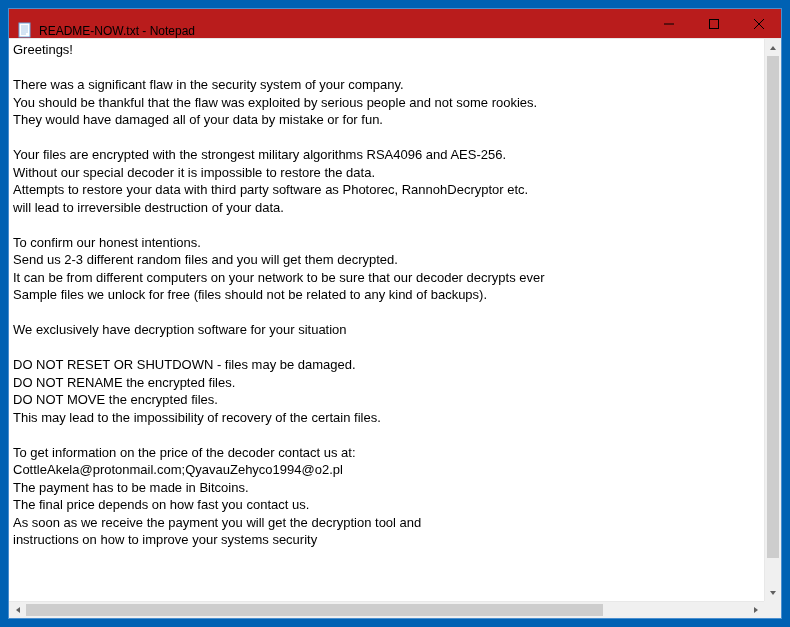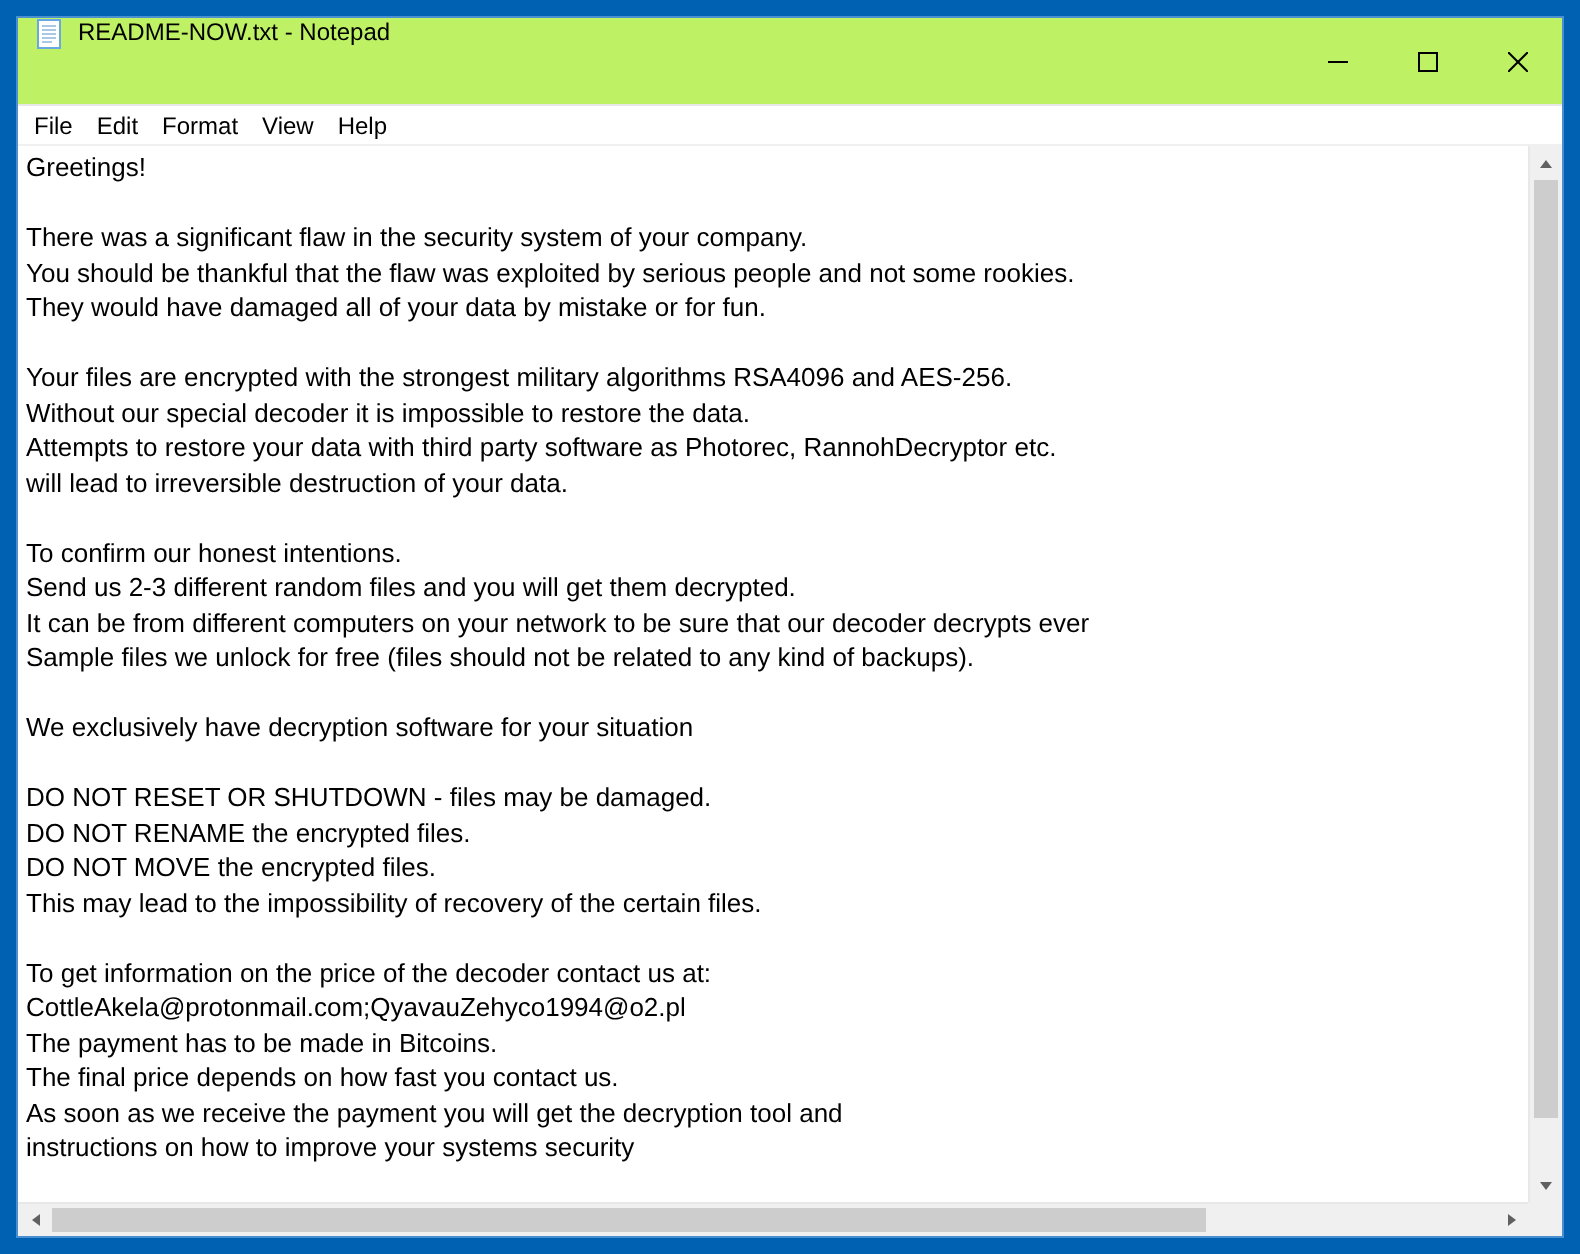--- a/index.html
+++ b/index.html
@@ -17,24 +17,24 @@
     }
     .window {
       background: #ffffff;
       width: 100%;
       height: 100%;
       display: flex;
       flex-direction: column;
       border: 1px solid #4a8fd0;
     }
     .titlebar {
-      height: 44px;
-      display: flex;
-      align-items: flex-start;
-      background: #bef264;
+      height: 30px;
+      display: flex;
+      align-items: flex-end;
+      background: #b91c1c;
       border-bottom: 1px solid #e8e8e8;
     }
     .titlebar-icon {
       width: 16px;
       height: 16px;
       margin-left: 8px;
       margin-right: 6px;
       flex-shrink: 0;
     }
     .titlebar-title {
@@ -180,27 +180,20 @@
       </div>
       <div class="titlebar-btn">
         <svg viewBox="0 0 10 10">
             <line x1="0" y1="0" x2="10" y2="10" stroke="#000" stroke-width="1"></line>
             <line x1="10" y1="0" x2="0" y2="10" stroke="#000" stroke-width="1"></line>
           </svg>
       </div>
     </div>
   </div>
 
-  <div class="menubar">
-    <span class="menu-item">File</span>
-    <span class="menu-item">Edit</span>
-    <span class="menu-item">Format</span>
-    <span class="menu-item">View</span>
-    <span class="menu-item">Help</span>
-  </div>
 
   <div class="content-area">
     <div class="text-content">Greetings!
 
 There was a significant flaw in the security system of your company.
 You should be thankful that the flaw was exploited by serious people and not some rookies.
 They would have damaged all of your data by mistake or for fun.
 
 Your files are encrypted with the strongest military algorithms RSA4096 and AES-256.
 Without our special decoder it is impossible to restore the data.

